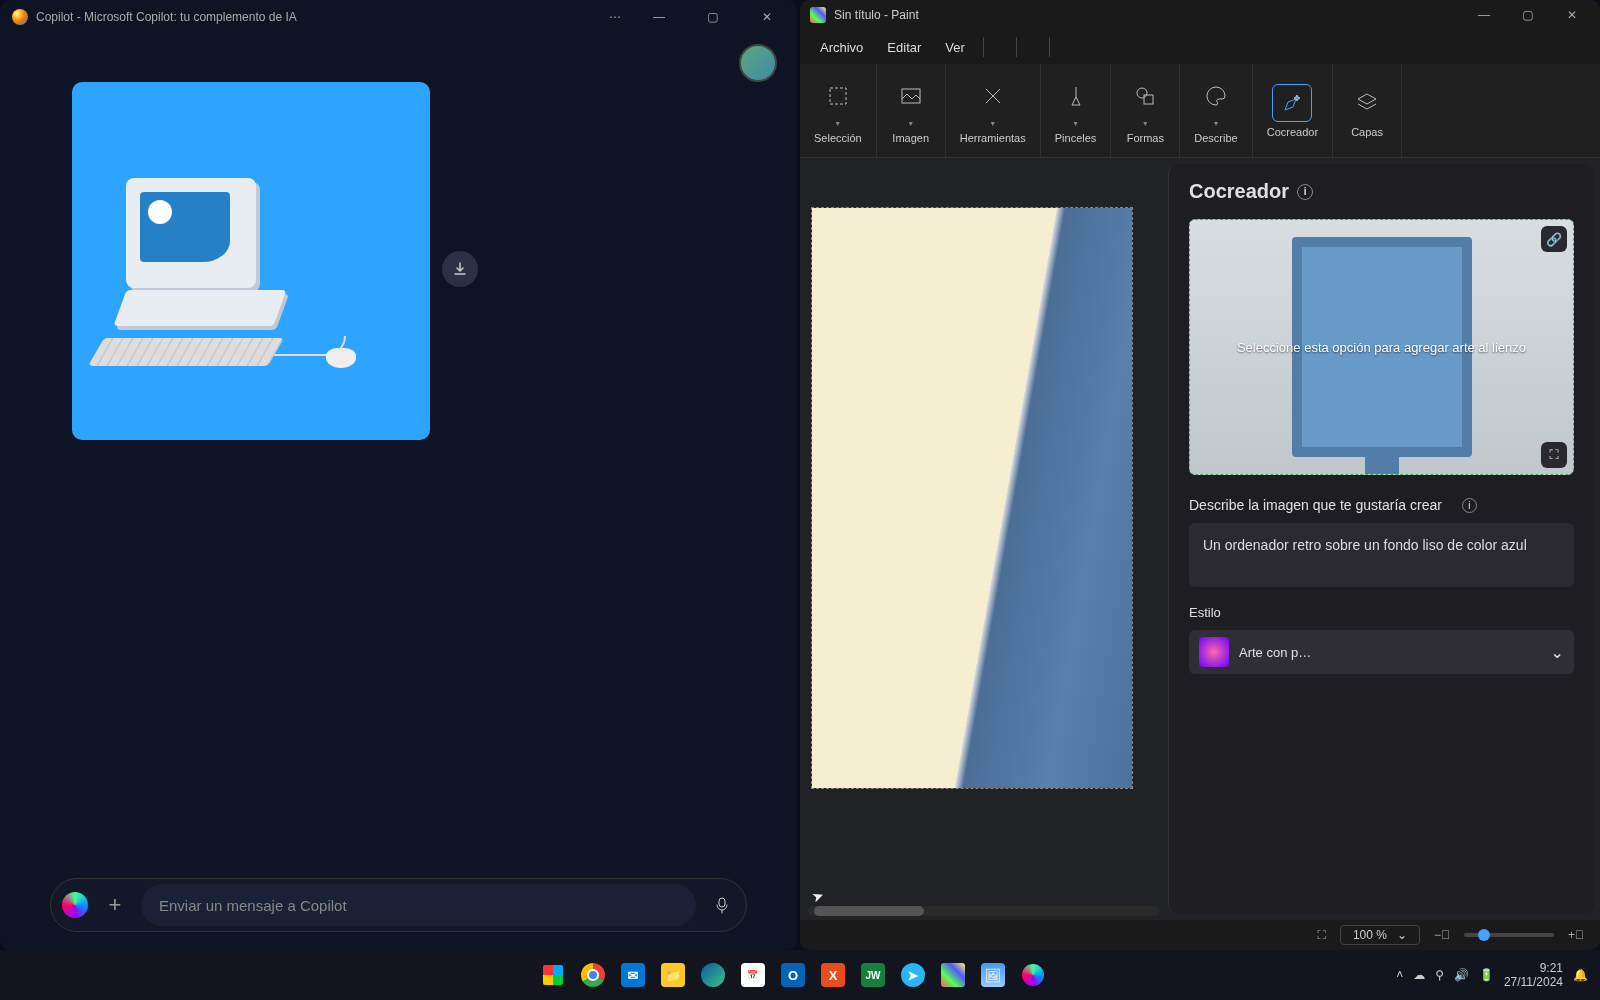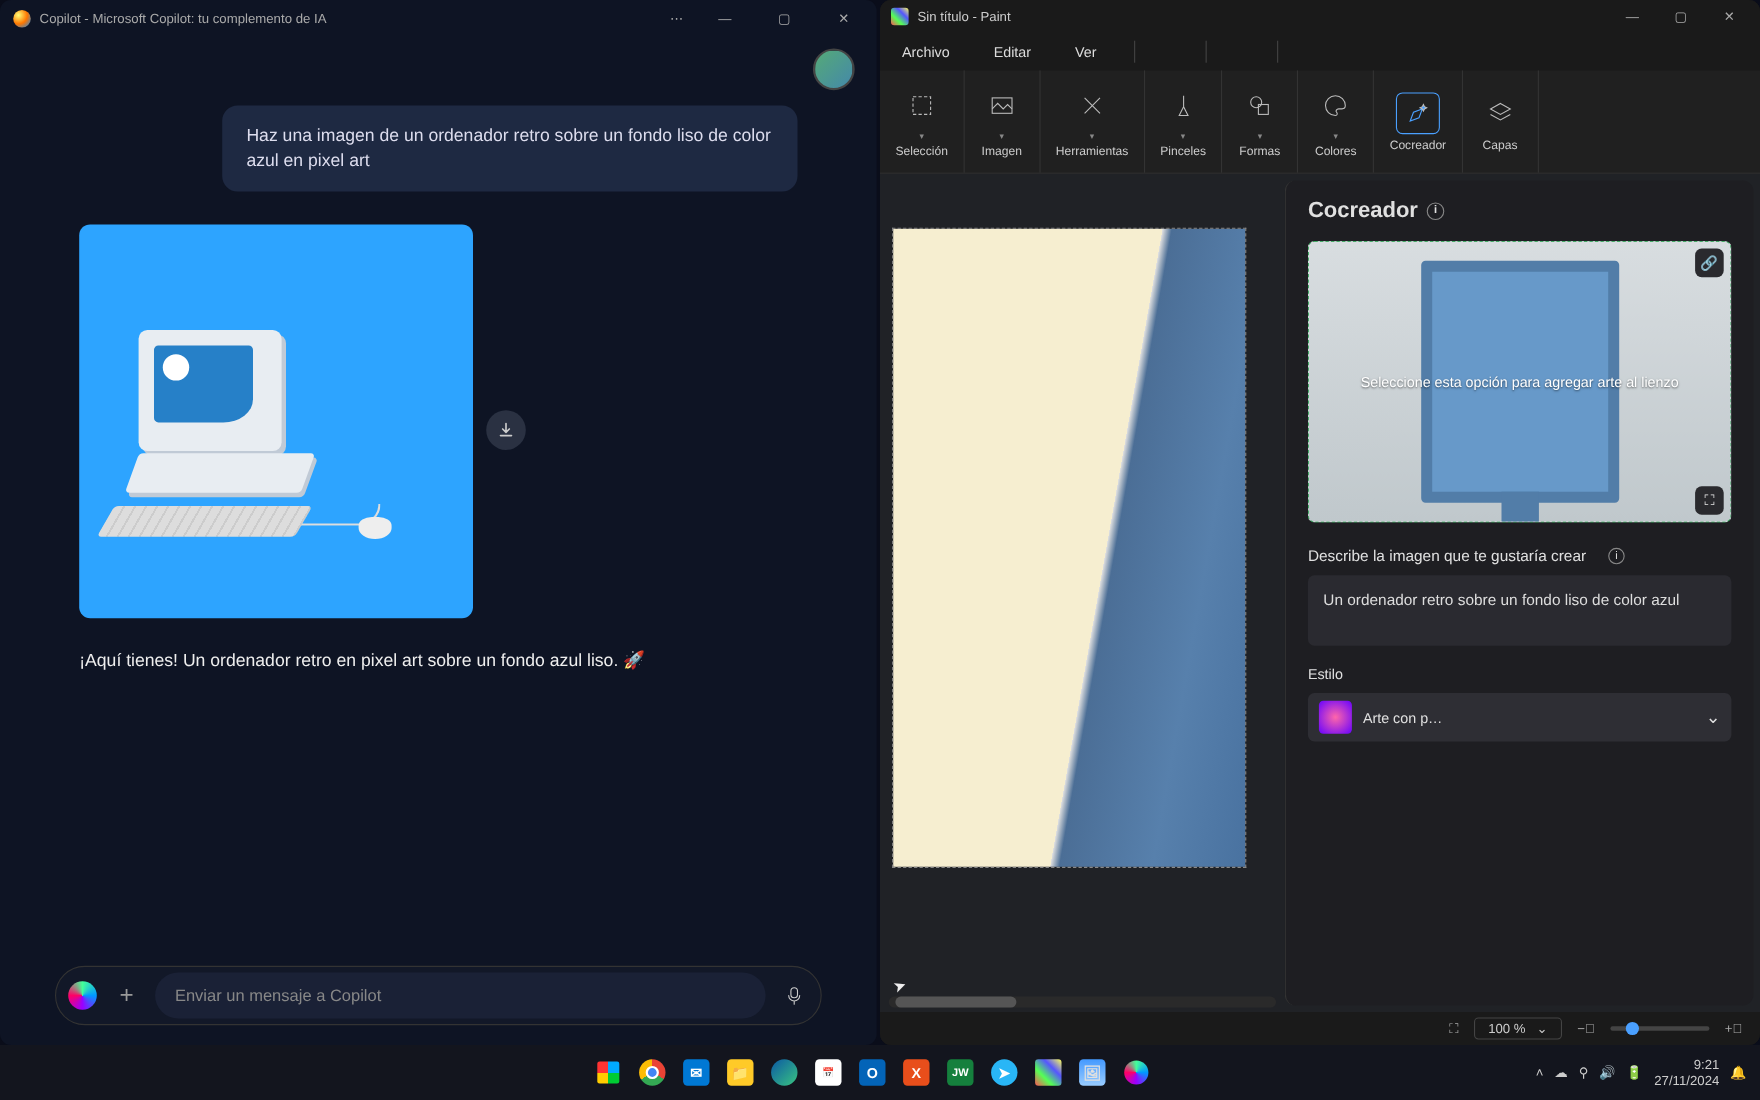--- a/index.html
+++ b/index.html
@@ -46,21 +46,21 @@
 .input-icon { width: 28px; height: 28px; display: flex; align-items: center; justify-content: center; cursor: pointer; color: #999; }
 .copilot-logo { width: 26px; height: 26px; border-radius: 50%; background: conic-gradient(#4f9, #09f, #90f, #f06, #4f9); }
 .plus-icon { font-size: 22px; }
 
 
 .paint-title { height: 30px; display: flex; align-items: center; padding: 5px 10px; gap: 8px; font-size: 12px; color: #ccc; background: #1a1a1a; }
 .paint-title .spacer { flex: 1; }
 .paint-icon { width: 16px; height: 16px; background: linear-gradient(45deg,#f55,#5f5,#55f,#ff5); border-radius: 3px; }
 
 
-.menubar { height: 34px; display: flex; align-items: center; padding: 0 8px; gap: 16px; font-size: 13px; background: #1a1a1a; }
+.menubar { height: 34px; display: flex; align-items: center; padding: 0 8px; gap: 0; font-size: 13px; background: #1a1a1a; }
 .menubar .menu-item { padding: 6px 12px; cursor: pointer; border-radius: 4px; color: #ddd; }
 .menubar .divider { width: 1px; height: 20px; background: #444; margin: 0 6px; }
 .menubar .mb-icon { width: 18px; height: 18px; display: flex; align-items: center; justify-content: center; color: #ccc; cursor: pointer; padding: 4px 10px; }
 .menubar .mb-icon.dis { color: #555; }
 .menubar .ms-badge { width: 20px; height: 20px; border-radius: 50%; background: radial-gradient(circle,#f0a,#60f); }
 
 
 .ribbon { height: 94px; display: flex; background: #202020; border-bottom: 1px solid #333; }
 .ribbon-group { display: flex; flex-direction: column; align-items: center; justify-content: center; padding: 6px 14px; border-right: 1px solid #333; gap: 4px; min-width: 64px; }
 .ribbon-group .rg-icon { width: 40px; height: 38px; display: flex; align-items: center; justify-content: center; border-radius: 6px; position: relative; }
@@ -136,40 +136,38 @@
         <div class="win-btn">—</div>
         <div class="win-btn">▢</div>
         <div class="win-btn">✕</div>
       </div>
     </div>
 
     <div class="avatar"></div>
 
     <div class="copilot-body">
 
-      <div class="user-msg">Haz una imagen de un ordenador retro sobre un fondo liso de color azul en pixel art</div>
 
       <div class="gen-image">
         <div class="retro-pc">
           <div class="monitor">
               <div class="screen"></div>
             </div>
           <div class="base"></div>
           <div class="kb"></div>
           <div class="wire"></div>
           <div class="mouse"></div>
         </div>
         <div class="download-btn">
           <svg width="16" height="16" viewBox="0 0 16 16">
               <path d="M8 2v8m0 0l-3-3m3 3l3-3M3 13h10" stroke="#ccc" stroke-width="1.5" fill="none" stroke-linecap="round"></path>
             </svg>
         </div>
       </div>
 
-      <div class="response-text">¡Aquí tienes! Un ordenador retro en pixel art sobre un fondo azul liso. 🚀</div>
     </div>
 
     <div class="input-bar">
       <div class="input-icon">
           <div class="copilot-logo"></div>
         </div>
       <div class="input-icon plus-icon">+</div>
       <div class="input-inner">Enviar un mensaje a Copilot</div>
       <div class="input-icon">
         <svg width="18" height="18" viewBox="0 0 18 18">
@@ -277,21 +275,21 @@
         <div class="dd-arrow">▾</div>
         <div class="rg-label">Formas</div>
       </div>
       <div class="ribbon-group">
         <div class="rg-icon">
             <svg width="24" height="24" viewBox="0 0 24 24">
               <path d="M12 3a9 9 0 100 18c2 0 2-2 1-3s0-3 2-3h3a3 3 0 003-3 9 9 0 00-9-9z" stroke="#bbb" fill="none"></path>
             </svg>
           </div>
         <div class="dd-arrow">▾</div>
-        <div class="rg-label">Colores</div>
+        <div class="rg-label">Describe</div>
       </div>
       <div class="ribbon-group">
         <div class="rg-icon active">
             <svg width="24" height="24" viewBox="0 0 24 24">
               <path d="M5 19l3-8 8-3-3 8z" stroke="#4aa0ff" fill="none"></path>
               <path d="M17 4l1 2 2 1-2 1-1 2-1-2-2-1 2-1z" fill="#4aa0ff"></path>
             </svg>
           </div>
         <div class="rg-label">Cocreador</div>
       </div>

